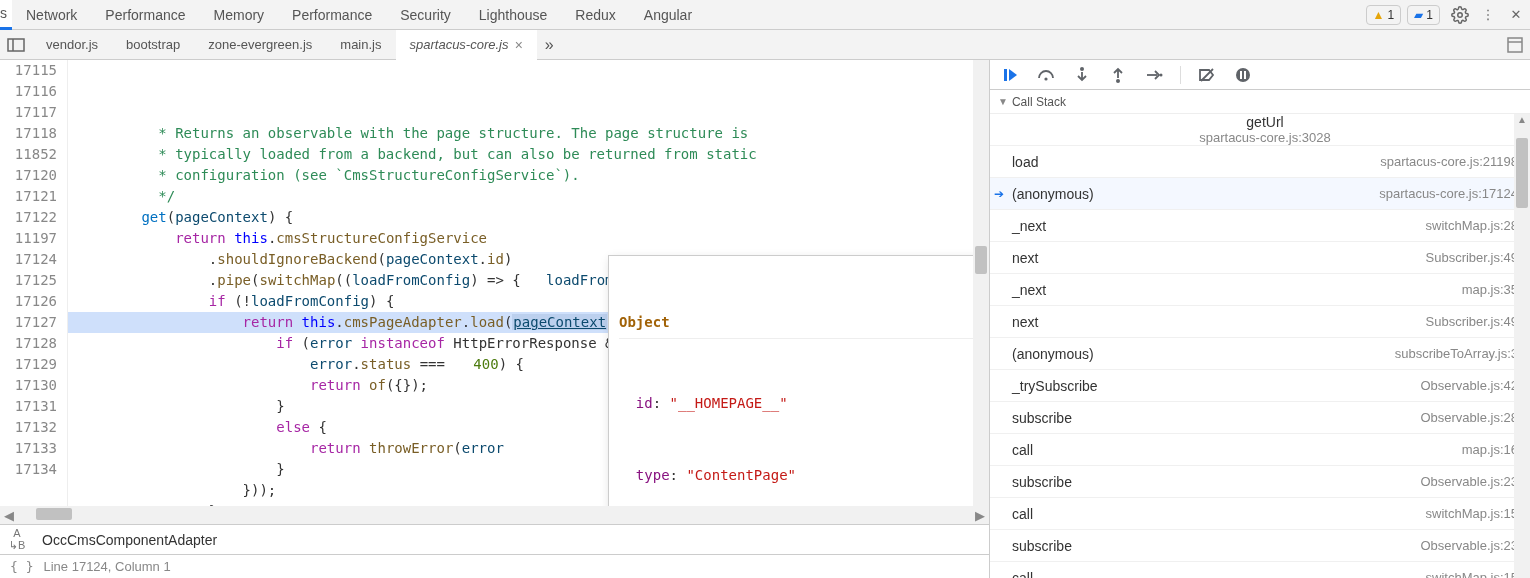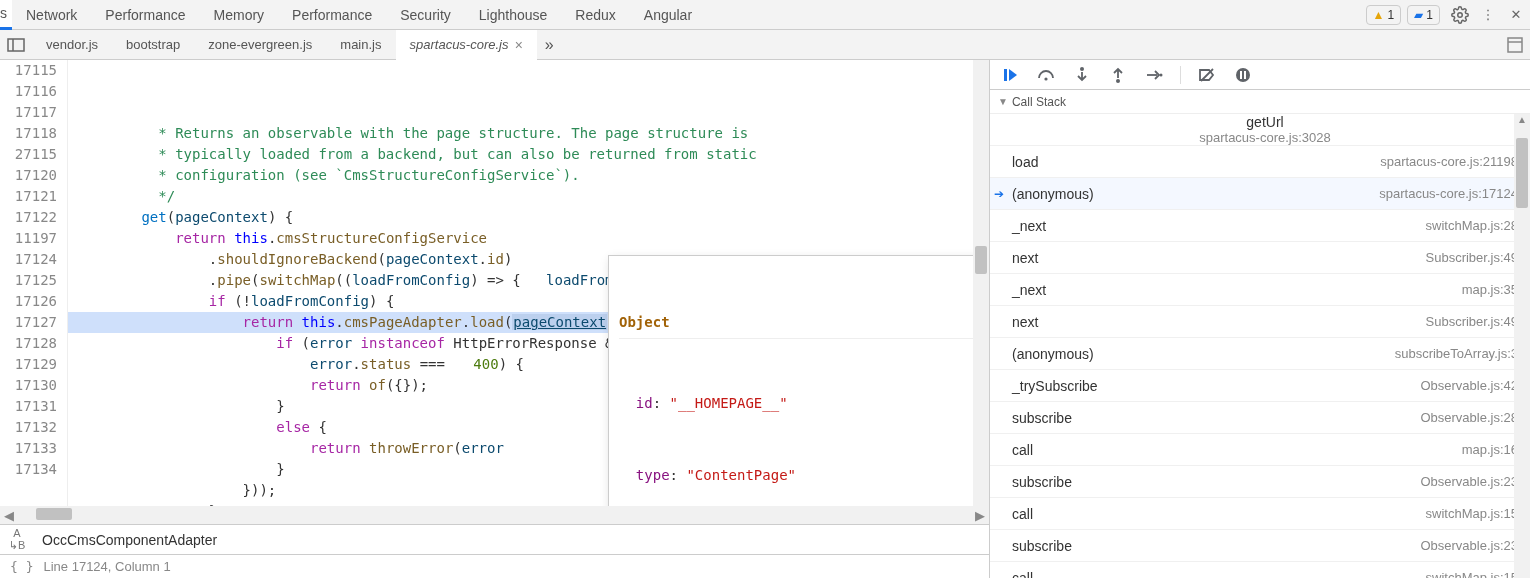--- a/index.html
+++ b/index.html
@@ -161,21 +161,21 @@
 
   <div class="main">
 
     <div class="editor-col">
       <div class="editor-scroll">
         <div class="gutter" id="gutter">
             <div class="gutter-line">17115</div>
             <div class="gutter-line">17116</div>
             <div class="gutter-line">17117</div>
             <div class="gutter-line">17118</div>
-            <div class="gutter-line">27115</div>
+            <div class="gutter-line">11852</div>
             <div class="gutter-line">17120</div>
             <div class="gutter-line">17121</div>
             <div class="gutter-line">17122</div>
             <div class="gutter-line">11197</div>
             <div class="gutter-line">17124</div>
             <div class="gutter-line">17125</div>
             <div class="gutter-line">17126</div>
             <div class="gutter-line">17127</div>
             <div class="gutter-line">17128</div>
             <div class="gutter-line">17129</div>

